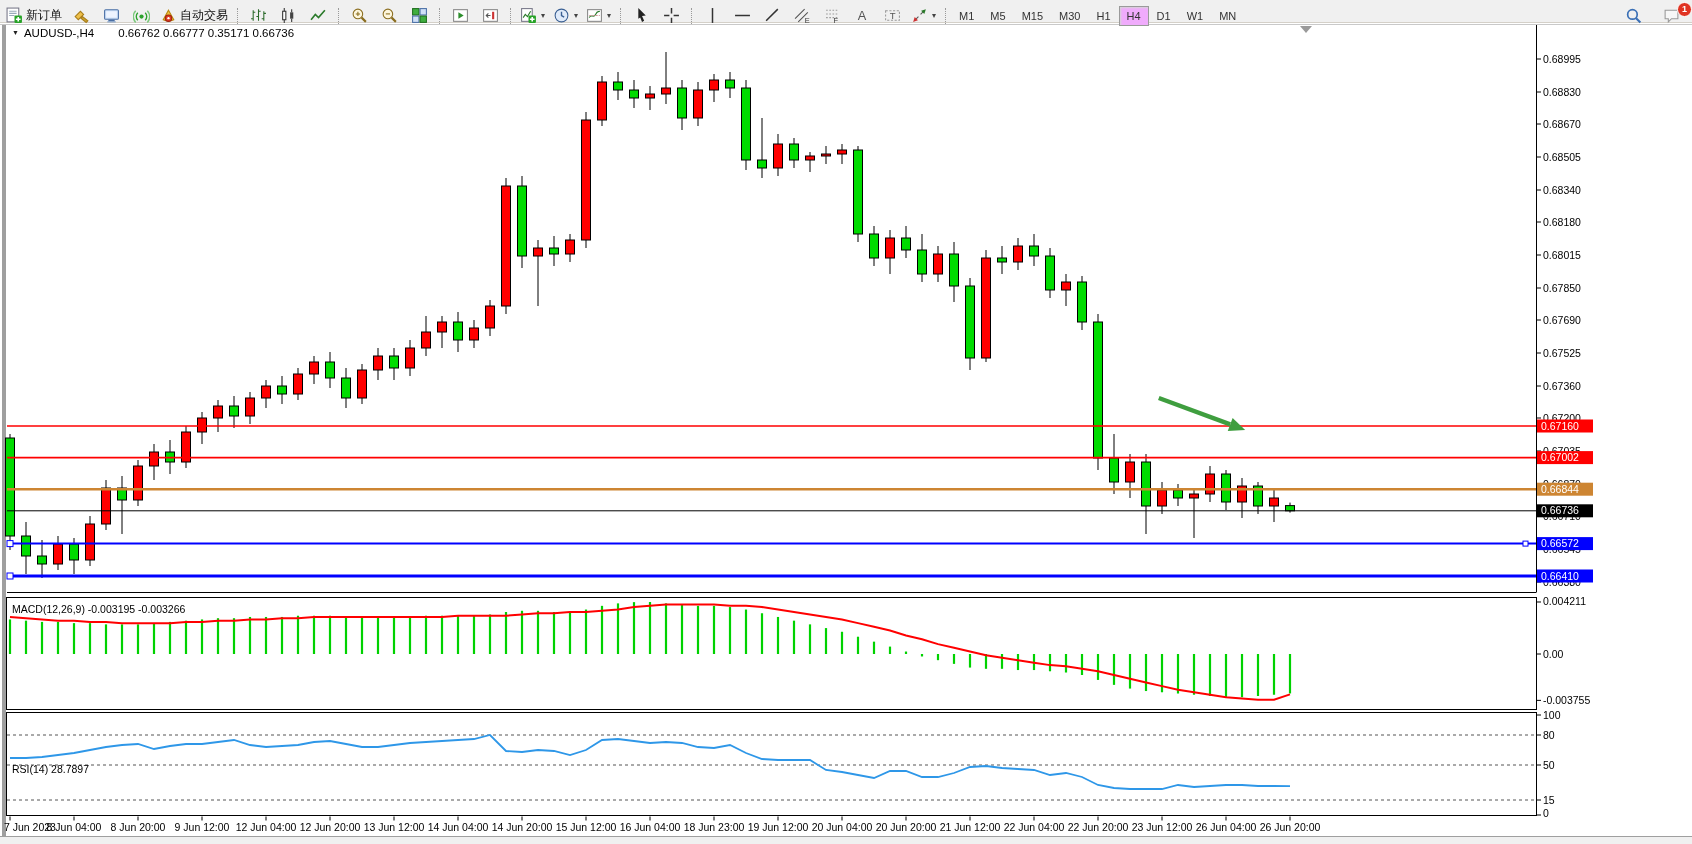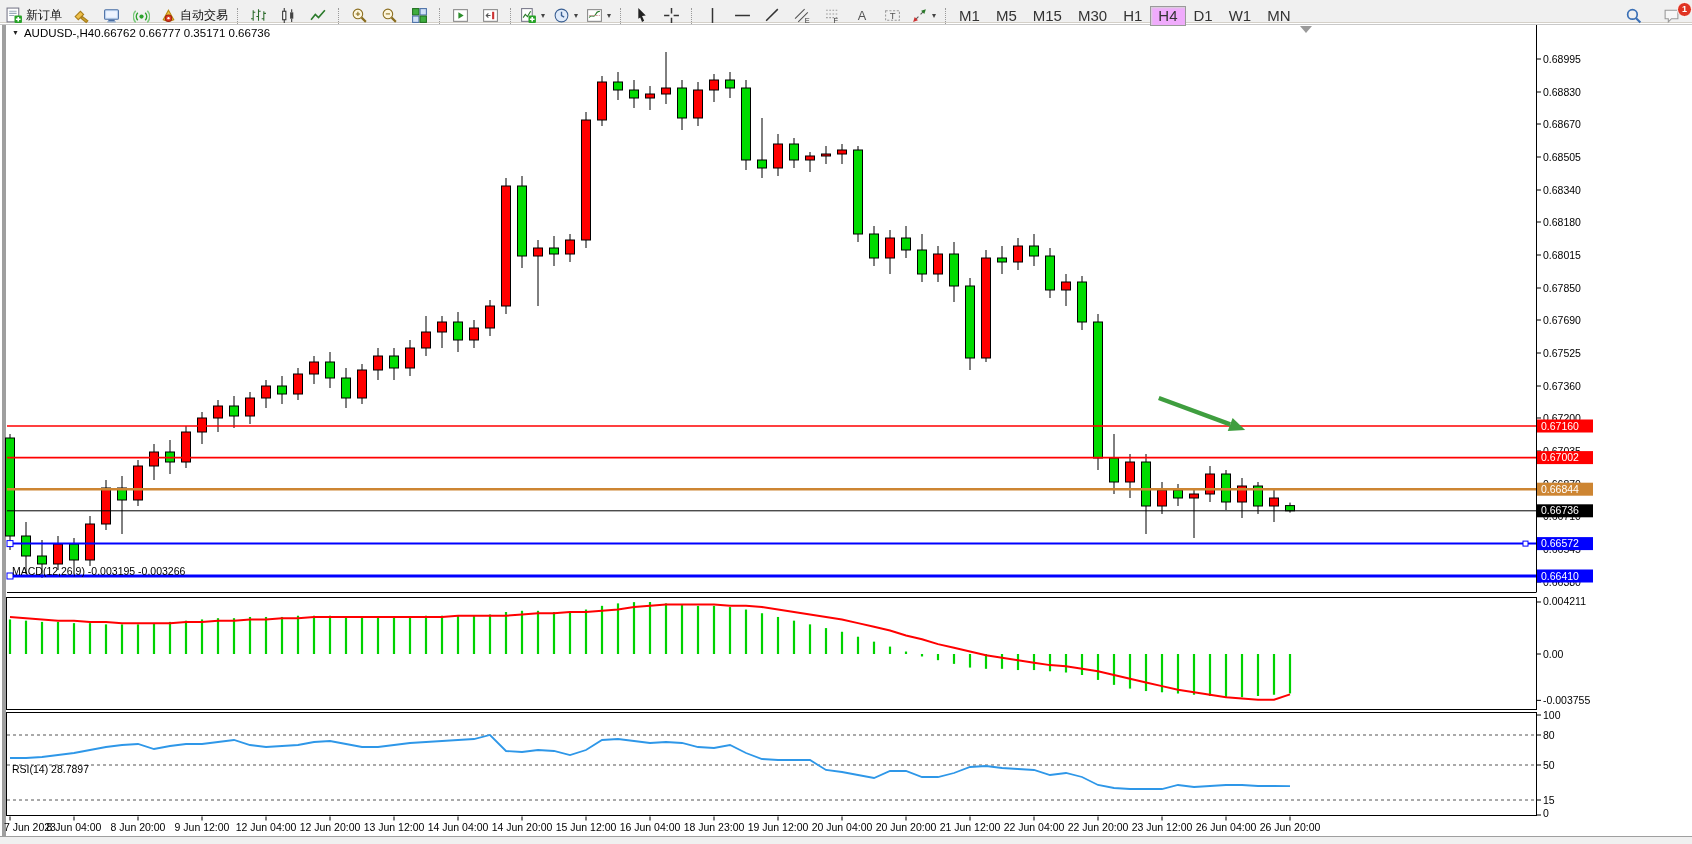--- a/index.html
+++ b/index.html
@@ -7,35 +7,35 @@
        font-family:"Liberation Sans", sans-serif;}
   
   .toolbar{position:absolute;top:0;left:0;right:0;height:23px;background:#f0f0f0;
            border-bottom:1px solid #d4d0c8;display:flex;align-items:center;
            padding:9px 6px 0 2px;box-sizing:border-box;z-index:6;}
   .grip{border-left:1px dotted #9a9a9a;height:16px;margin:0 5px;}
   .tbtn{height:20px;min-width:22px;display:flex;align-items:center;justify-content:center;
         gap:3px;padding:0 3px;border:1px solid transparent;border-radius:2px;cursor:default;}
   .tb-label{font-size:12px;color:#111;white-space:nowrap;}
   .caret{font-size:8px;color:#444;margin-left:1px;}
-  .tf{padding:0 7px;font-size:15px;color:#333;height:18px;display:flex;align-items:center;
+  .tf{padding:0 7px;font-size:11px;color:#333;height:18px;display:flex;align-items:center;
       border:1px solid transparent;}
   .tf.sel{background:#f0abfc;border:1px solid #9a9a9a;box-shadow:inset 1px 1px 2px #d5d5d5;}
   .tb-right{margin-left:auto;display:flex;align-items:center;gap:8px;}
   .chat-wrap{position:relative;}
   .badge{position:absolute;top:-4px;right:-7px;background:#e03322;color:#fff;border-radius:50%;
          width:13px;height:13px;font-size:9px;line-height:13px;text-align:center;
          border:1px solid #fff;font-weight:bold;}
   
   .ovl{position:absolute;z-index:4;color:#000;white-space:nowrap;pointer-events:none;}
   .title-line{top:27px;left:12px;font-size:11.5px;}
   .title-line .tri{font-size:7px;vertical-align:2px;margin-right:5px;color:#222;}
-  .title-line .sym{margin-right:0;}
+  .title-line .sym{margin-right:24px;}
   .ind-label{font-size:10.5px;}
-  .macd-label{top:565px;left:12px;}
+  .macd-label{top:603px;left:12px;}
   .rsi-label{top:715px;left:12px;margin-top:48px;}
   svg.chartsvg{position:absolute;top:0;left:0;z-index:2;}
   text{font-family:"Liberation Sans", sans-serif;}
 </style>
 </head>
 <body>
 
 <div class="app">
   <div class="toolbar" id="toolbar">
       <div class="tbtn">

